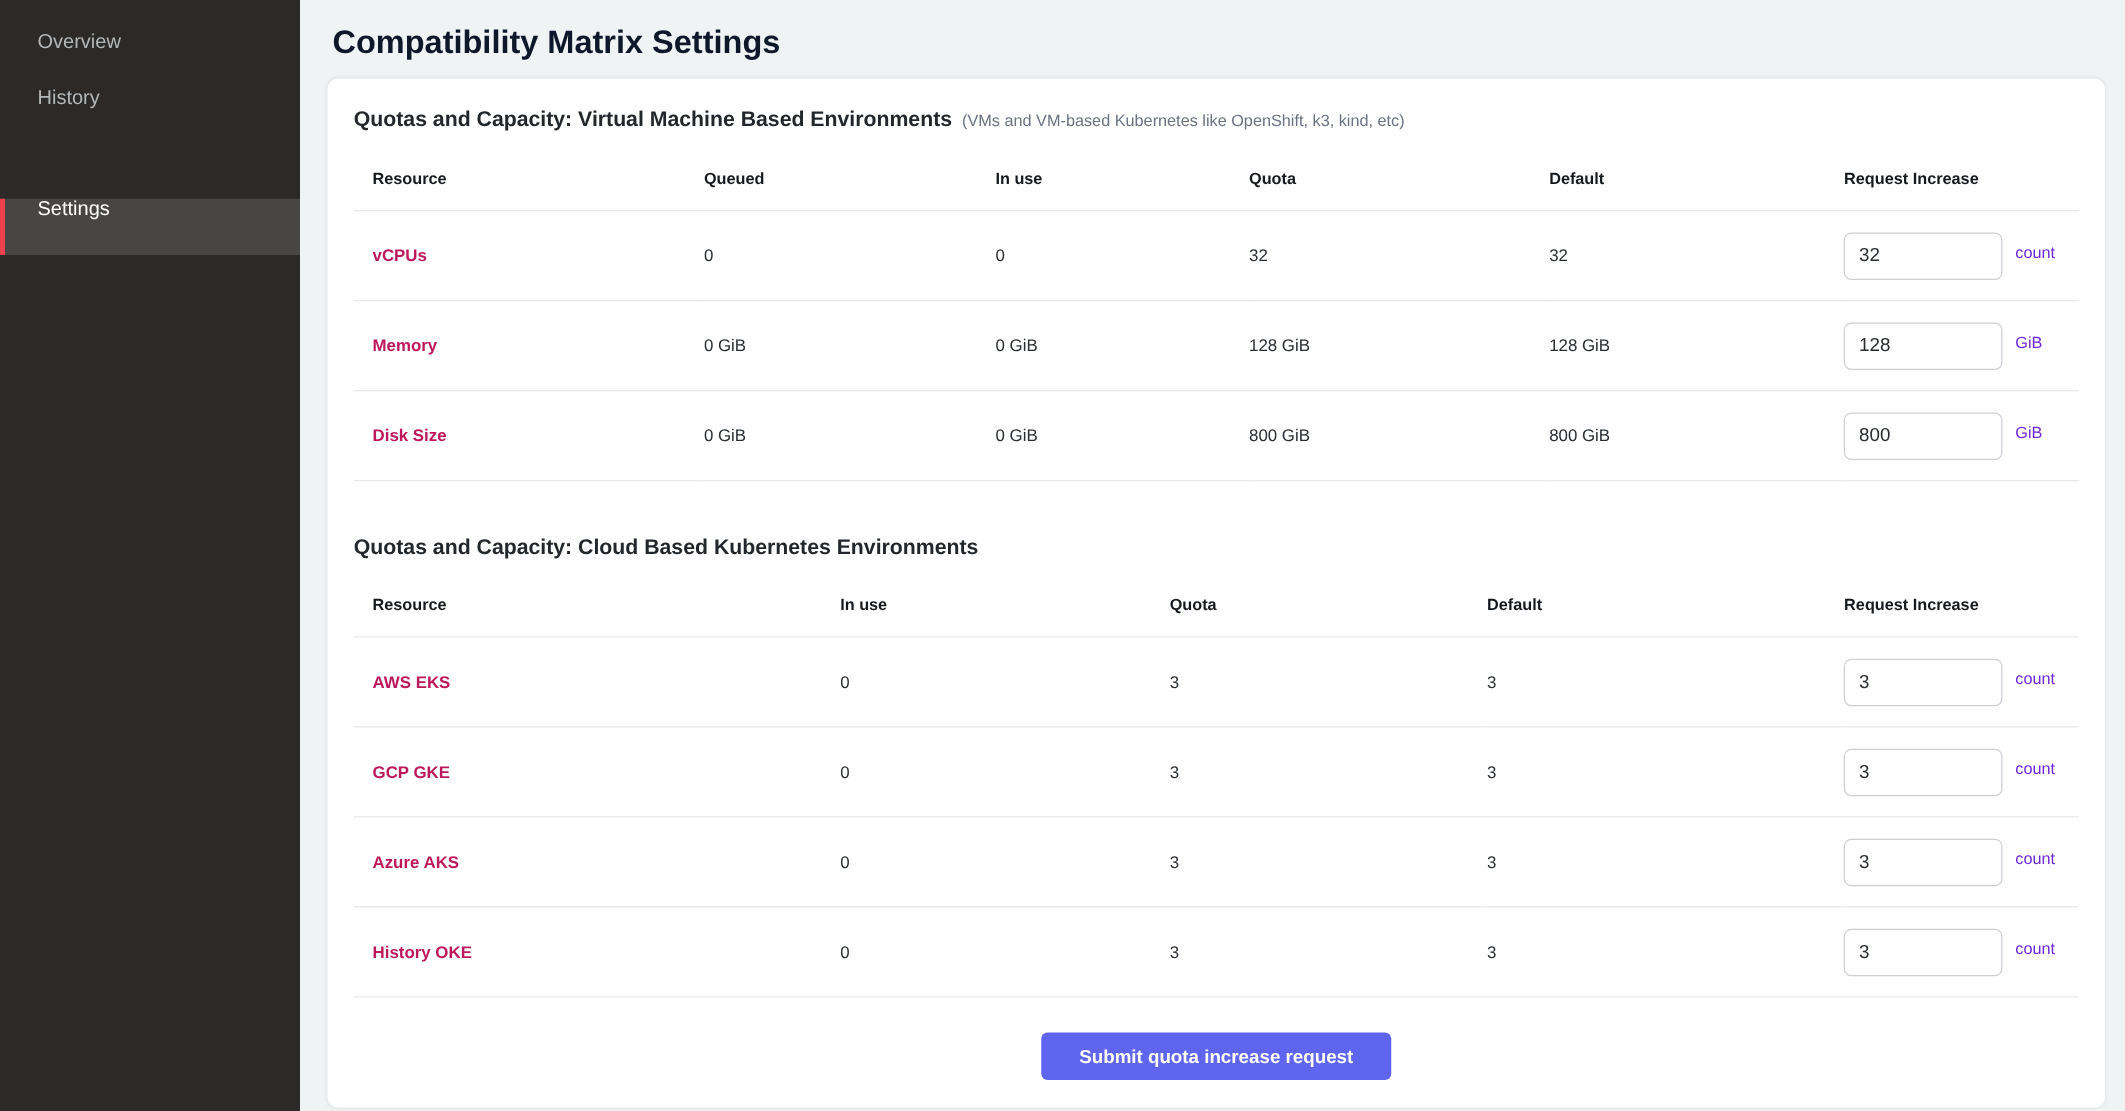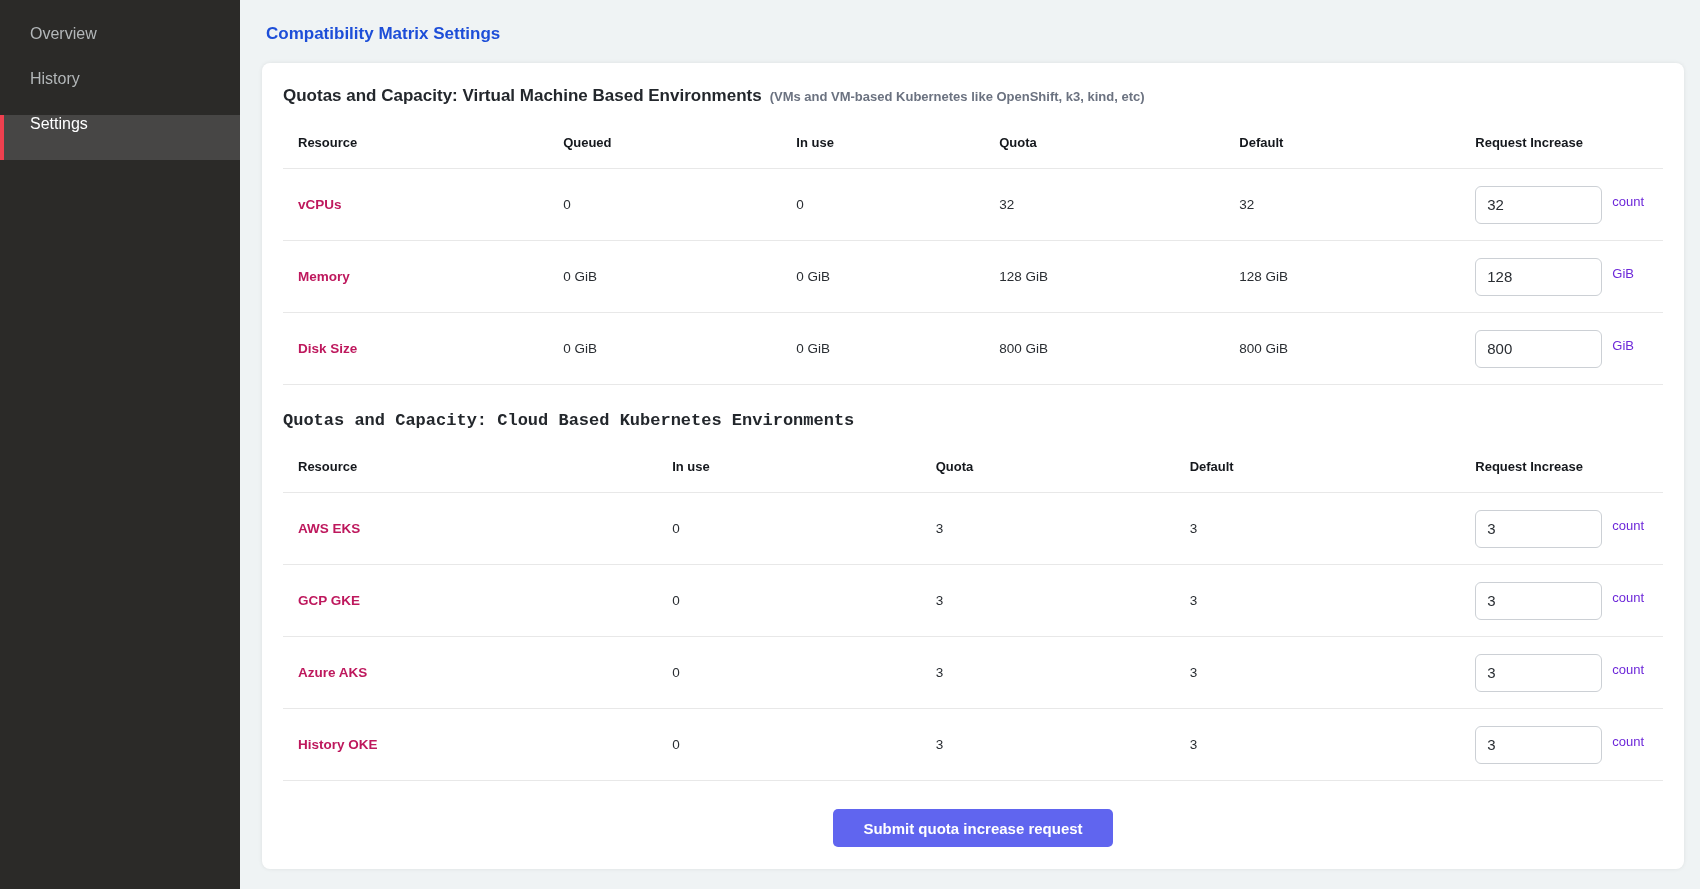--- a/index.html
+++ b/index.html
@@ -25,43 +25,44 @@
     padding-left: 26px;
     border-left: 4px solid transparent;
     color: #b3b7b9;
     font-size: 16px;
     cursor: pointer;
   }
   .side-item.active {
     background: #474645;
     border-left-color: var(--accent-red);
     color: #ffffff;
+    margin-top: 44px;
   }
 
   
   .main { flex: 1; padding: 20px 16px 0 22px; }
   h1.page-title {
     margin: 0 0 16px 4px;
-    font-size: 17px; line-height: 27px;
-    font-weight: 700; color: #1d4ed8;
+    font-size: 26px; line-height: 27px;
+    font-weight: 700; color: #0f172a;
   }
   .card {
     background: #ffffff;
     border-radius: 8px;
     box-shadow: 0 0 4px rgba(0,0,0,0.08);
     padding: 23px 21px 22px 21px;
   }
   h2.section-title {
     margin: 0;
     font-size: 17px; line-height: 20px;
     font-weight: 700; color: #23272c;
   }
-  .section.second h2.section-title { margin-top: 26px; font-family: Liberation Mono, monospace; }
+  .section.second h2.section-title { margin-top: 43px; }
   .section-note {
-    font-size: 13px; font-weight: 700;
+    font-size: 13px; font-weight: 400;
     color: #6b7280; margin-left: 8px;
   }
 
   table.quota-table {
     width: 100%;
     border-collapse: collapse;
     table-layout: fixed;
   }
   thead th {
     text-align: left;

